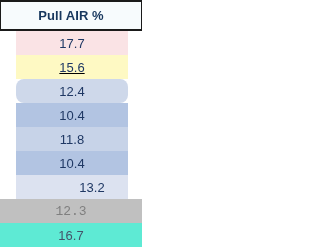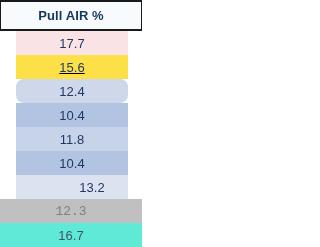--- a/index.html
+++ b/index.html
@@ -105,21 +105,21 @@
   <div id="header-cell">
     <div class="header-rule left"></div>
     <div class="header-rule right"></div>
     <span id="header-label">Pull AIR %</span>
   </div>
 
   <div id="rows-body">
       <div class="data-row inset" style="background: rgb(250, 227, 229);">
         <span class="cell-value">17.7</span>
       </div>
-      <div class="data-row inset" style="background: #fde047; text-decoration: underline;">
+      <div class="data-row inset" style="background: #fef9c3; text-decoration: underline;">
         <span class="cell-value">15.6</span>
       </div>
       <div class="data-row inset" style="background: rgb(206, 216, 234); border-radius: 8px;">
         <span class="cell-value">12.4</span>
       </div>
       <div class="data-row inset" style="background: rgb(178, 196, 226);">
         <span class="cell-value">10.4</span>
       </div>
       <div class="data-row inset" style="background: rgb(199, 211, 232);">
         <span class="cell-value">11.8</span>

